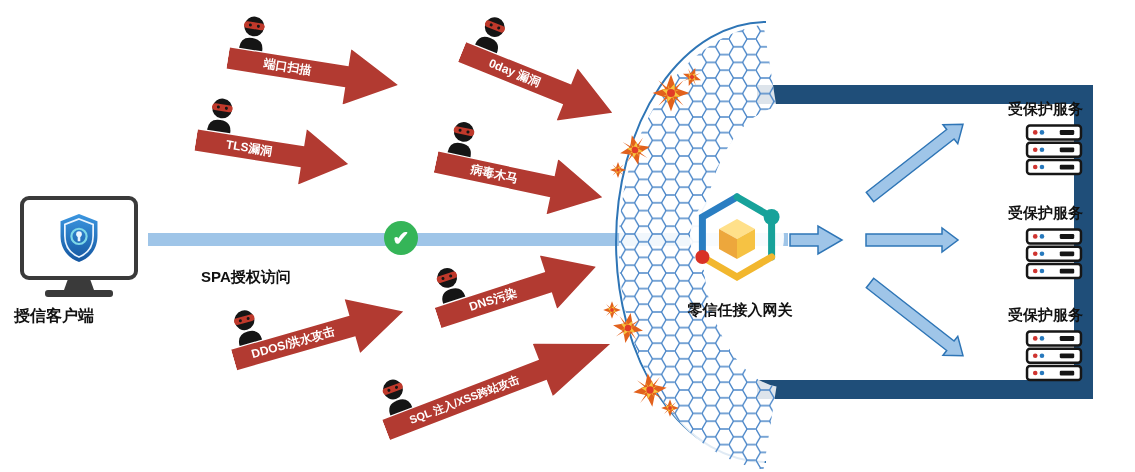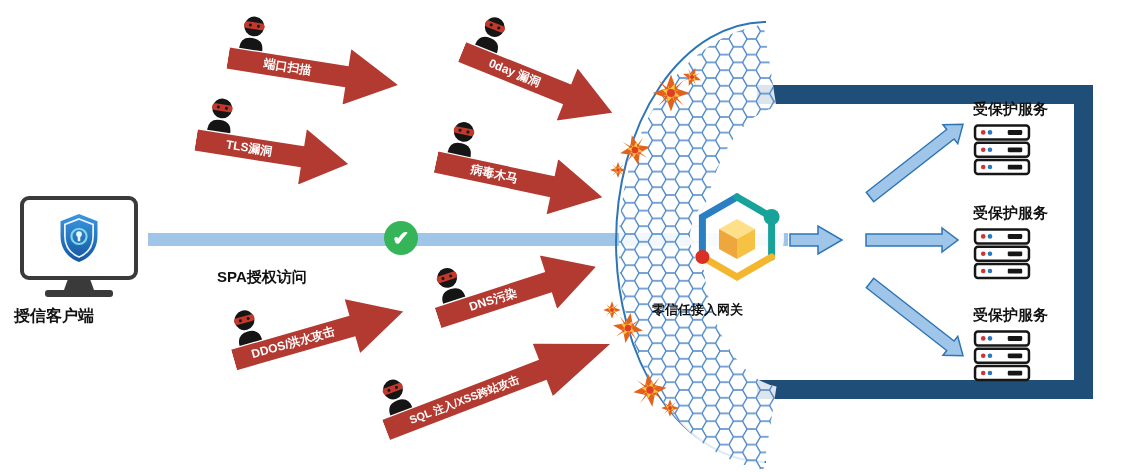--- a/index.html
+++ b/index.html
@@ -11,44 +11,44 @@
   .monitor{position:absolute;left:20px;top:196px;width:118px;height:84px;border:4px solid #3a3a3a;
            border-radius:9px;background:#fff;box-sizing:border-box;display:flex;align-items:center;
            justify-content:center;z-index:4;}
   .monitor-stand{position:absolute;left:64px;top:280px;width:30px;height:10px;background:#3a3a3a;
            clip-path:polygon(12% 0,88% 0,100% 100%,0 100%);z-index:4;}
   .monitor-base{position:absolute;left:45px;top:290px;width:68px;height:7px;border-radius:3px;background:#3a3a3a;z-index:4;}
   .client-label{left:14px;top:306px;width:130px;font-size:16px;}
 
   
   .flow-bar{position:absolute;left:148px;top:233px;width:640px;height:13px;background:var(--flow-blue);z-index:1;}
-  .spa-label{left:201px;top:268px;font-size:15px;margin-left:16px;}
+  .spa-label{left:201px;top:268px;font-size:15px;}
   .check{position:absolute;left:384px;top:221px;width:34px;height:34px;border-radius:50%;
          background:var(--check-green);display:flex;align-items:center;justify-content:center;z-index:4;}
   .check span{color:#fff;font-size:20px;font-weight:bold;line-height:1;}
 
   
   .attack{position:absolute;height:56px;transform-origin:left center;z-index:2;}
   .attack .body{position:absolute;left:0;top:0;width:100%;height:100%;background:var(--attack-red);
          clip-path:polygon(0 31%,70% 31%,70% 0,100% 50%,70% 100%,70% 69%,0 69%);}
   .attack .body span{position:absolute;left:2%;top:50%;transform:translateY(-50%);width:66%;
          text-align:center;color:#fff;font-weight:bold;font-size:12px;white-space:nowrap;}
   .attack .hk{position:absolute;left:3px;top:-20px;}
 
   
-  .gw-label{left:652px;top:301px;width:176px;font-size:13px;z-index:4;}
+  .gw-label{left:652px;top:301px;width:176px;text-align:center;font-size:15px;z-index:4;}
 
   
   .brk{position:absolute;background:var(--bracket-navy);z-index:1;}
   .brk-top{left:757px;top:85px;width:336px;height:19px;}
   .brk-right{left:1074px;top:85px;width:19px;height:314px;}
   .brk-bottom{left:757px;top:380px;width:336px;height:19px;}
 
   
-  .service{position:absolute;width:110px;display:flex;flex-direction:column;align-items:flex-start;z-index:2;}
+  .service{position:absolute;width:110px;display:flex;flex-direction:column;align-items:flex-end;z-index:2;}
   .service-label{font-weight:bold;font-size:15px;margin-bottom:5px;white-space:nowrap;}
 
   .overlay{position:absolute;left:0;top:0;z-index:3;pointer-events:none;}
   .defs-svg{position:absolute;width:0;height:0;}
 </style>
 </head>
 <body>
 
 <svg class="defs-svg" aria-hidden="true">
   <defs>

